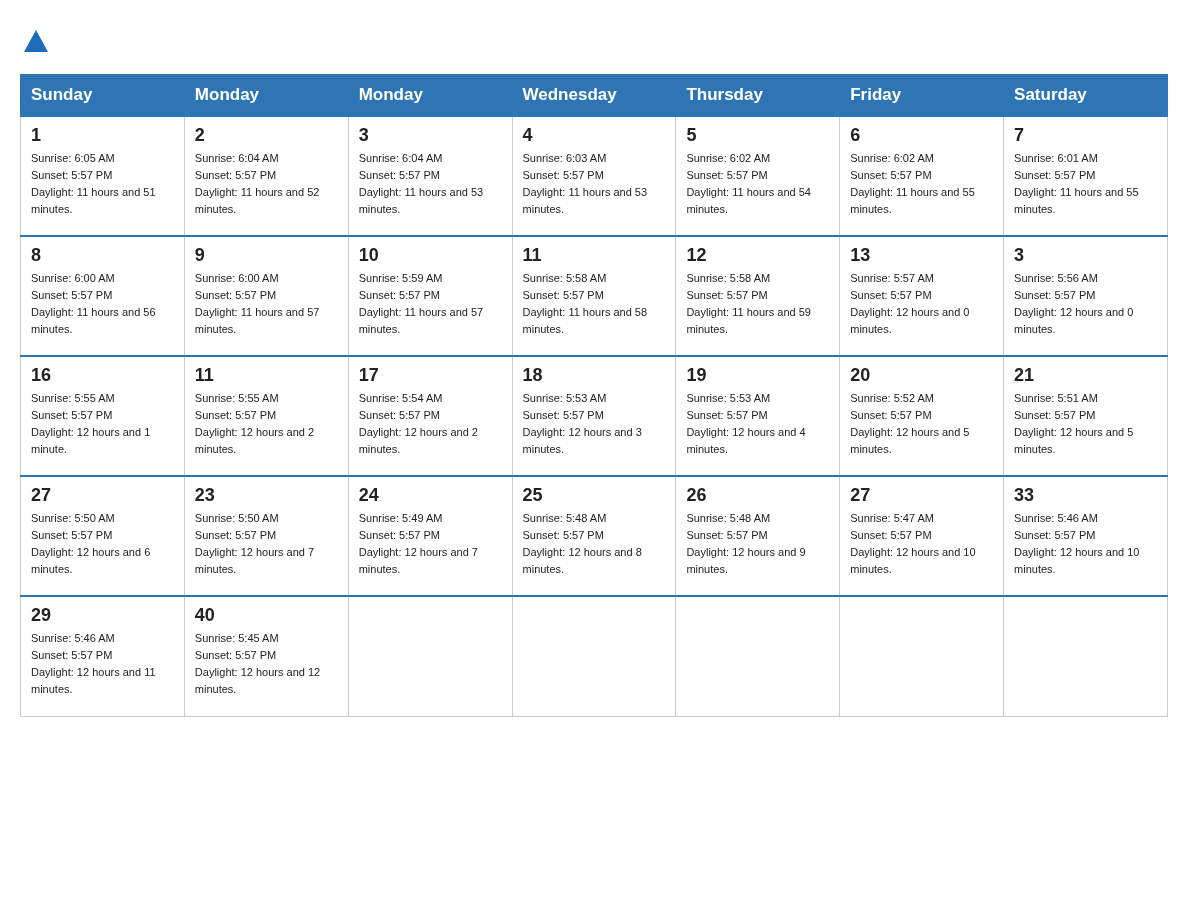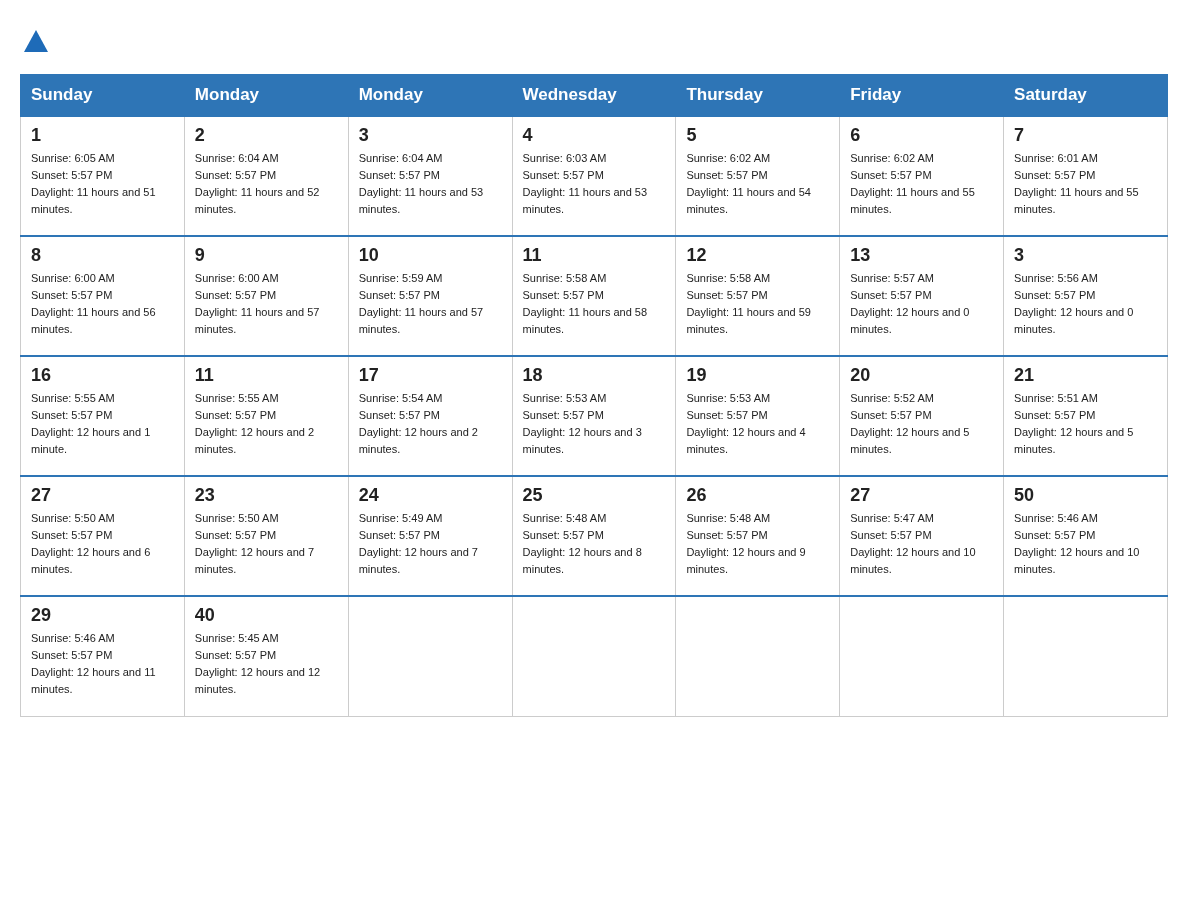--- a/index.html
+++ b/index.html
@@ -242,21 +242,21 @@
         </td>
         <td>
           <span class="day-number">26</span>
           <div class="day-info">Sunrise: 5:48 AM<br>Sunset: 5:57 PM<br>Daylight: 12 hours and 9 minutes.</div>
         </td>
         <td>
           <span class="day-number">27</span>
           <div class="day-info">Sunrise: 5:47 AM<br>Sunset: 5:57 PM<br>Daylight: 12 hours and 10 minutes.</div>
         </td>
         <td>
-          <span class="day-number">50</span>
+          <span class="day-number">33</span>
           <div class="day-info">Sunrise: 5:46 AM<br>Sunset: 5:57 PM<br>Daylight: 12 hours and 10 minutes.</div>
         </td>
       </tr>
       <tr class="last-row">
         <td>
           <span class="day-number">29</span>
           <div class="day-info">Sunrise: 5:46 AM<br>Sunset: 5:57 PM<br>Daylight: 12 hours and 11 minutes.</div>
         </td>
         <td>
           <span class="day-number">40</span>

